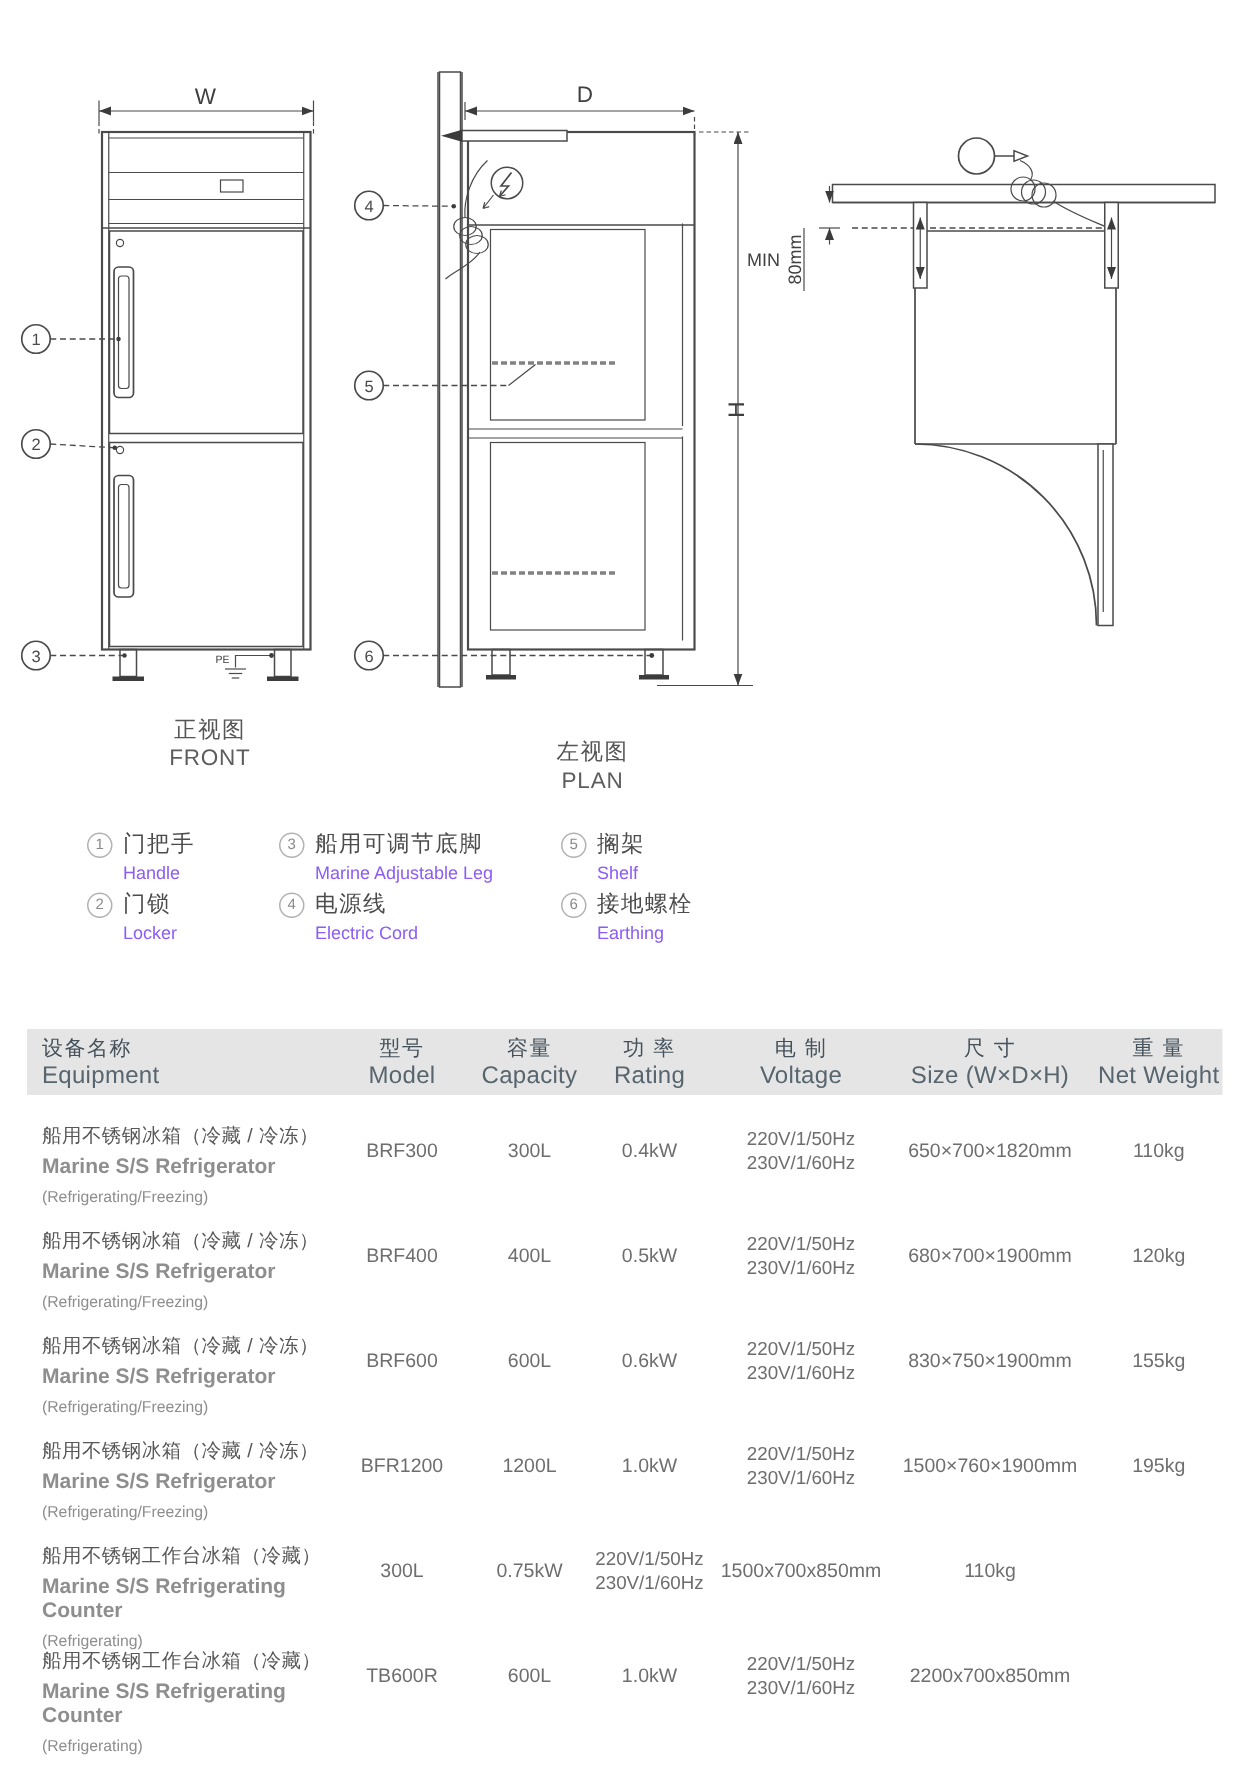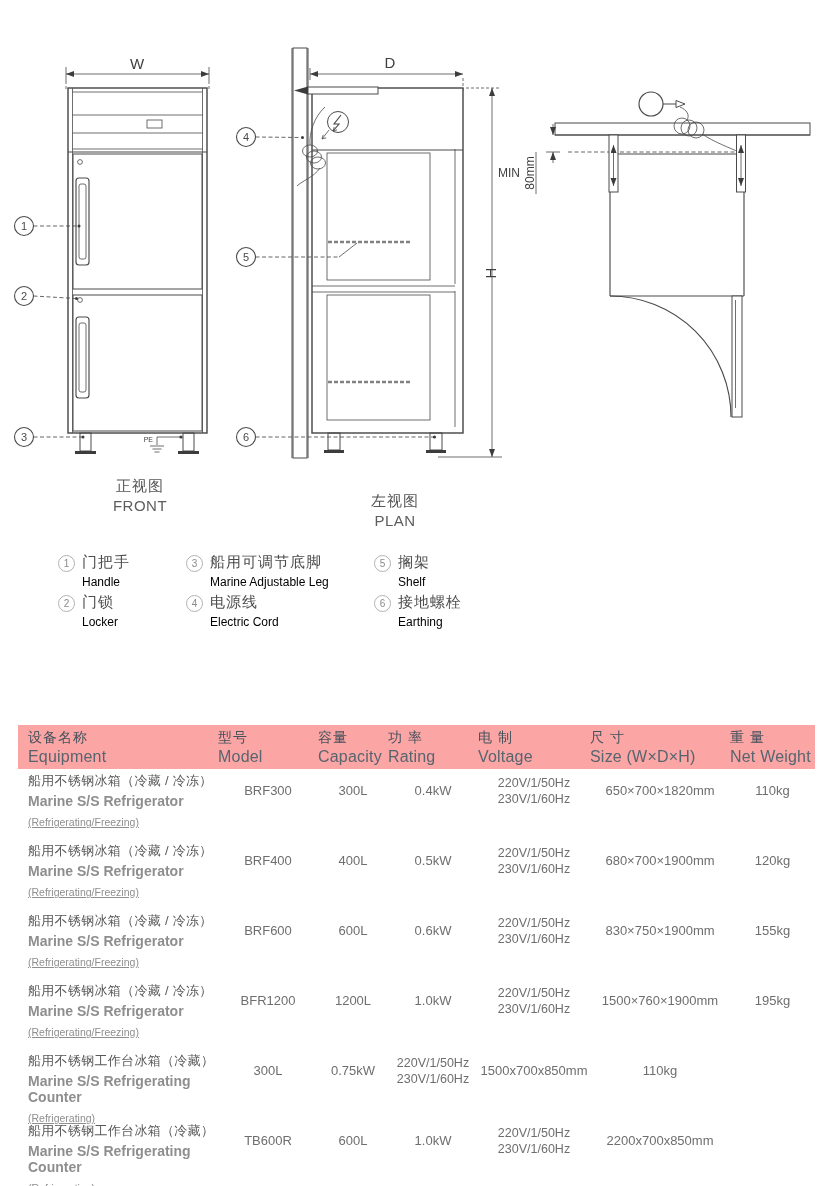--- a/index.html
+++ b/index.html
@@ -25,37 +25,37 @@
   
   .view-label{position:absolute;width:140px;text-align:center;color:#565656;}
   .view-label .zh{display:block;font-size:15px;letter-spacing:1px;}
   .view-label .en{display:block;font-size:15px;letter-spacing:0.5px;margin-top:1px;color:#5d5d5d;}
 
   
   .legend-item{position:absolute;display:flex;gap:7px;}
   .legend-num{flex:none;width:15px;height:15px;border:1px solid #b2b2b2;border-radius:50%;
     font-size:10px;line-height:15px;text-align:center;color:#8a8a8a;margin-top:2px;}
   .legend-zh{display:block;font-size:15px;color:#4c4c4c;letter-spacing:1px;}
-  .legend-en{display:block;font-size:12px;color:#000000;margin-top:3px;}
+  .legend-en{display:block;font-size:12px;color:#8b5cf6;margin-top:3px;}
 
   
   .spec-table{position:absolute;left:18px;top:686px;width:797px;}
   .grid{display:grid;grid-template-columns:200px 100px 70px 90px 112px 140px 85px;}
-  .thead{background:#fca5a5;height:44px;align-items:center;margin-top:39px;}
-  .th{}
+  .thead{background:#e5e5e5;height:44px;align-items:center;}
+  .th{text-align:center;}
   .th .zh{display:block;font-size:14px;color:#45525c;letter-spacing:1px;}
   .th .en{display:block;font-size:16px;color:#57656f;margin-top:1px;letter-spacing:0.2px;}
   .th.first{text-align:left;padding-left:10px;}
-  .tbody{}
+  .tbody{margin-top:15px;}
   .tr{height:70px;}
   .td{text-align:center;padding-top:14px;font-size:13px;color:#6e6e6e;}
   .td.name{text-align:left;padding-left:10px;padding-top:3px;}
   .name-zh{display:block;font-size:13px;color:#585858;letter-spacing:0.3px;}
   .name-en{display:block;font-size:14px;color:#8e8e8e;margin-top:3px;font-weight:bold;}
-  .name-note{display:block;font-size:10.5px;color:#8e8e8e;margin-top:7px;text-decoration:underline;}
+  .name-note{display:block;font-size:10.5px;color:#8e8e8e;margin-top:7px;}
   .td.voltage{padding-top:6px;font-size:12.5px;line-height:16px;}
   .v-line{display:block;}
 </style>
 </head>
 <body>
 
 <div class="page">
 
   <svg class="draw" style="left:0;top:50px" width="230" height="420" viewBox="0 0 230 420">
     <defs>

